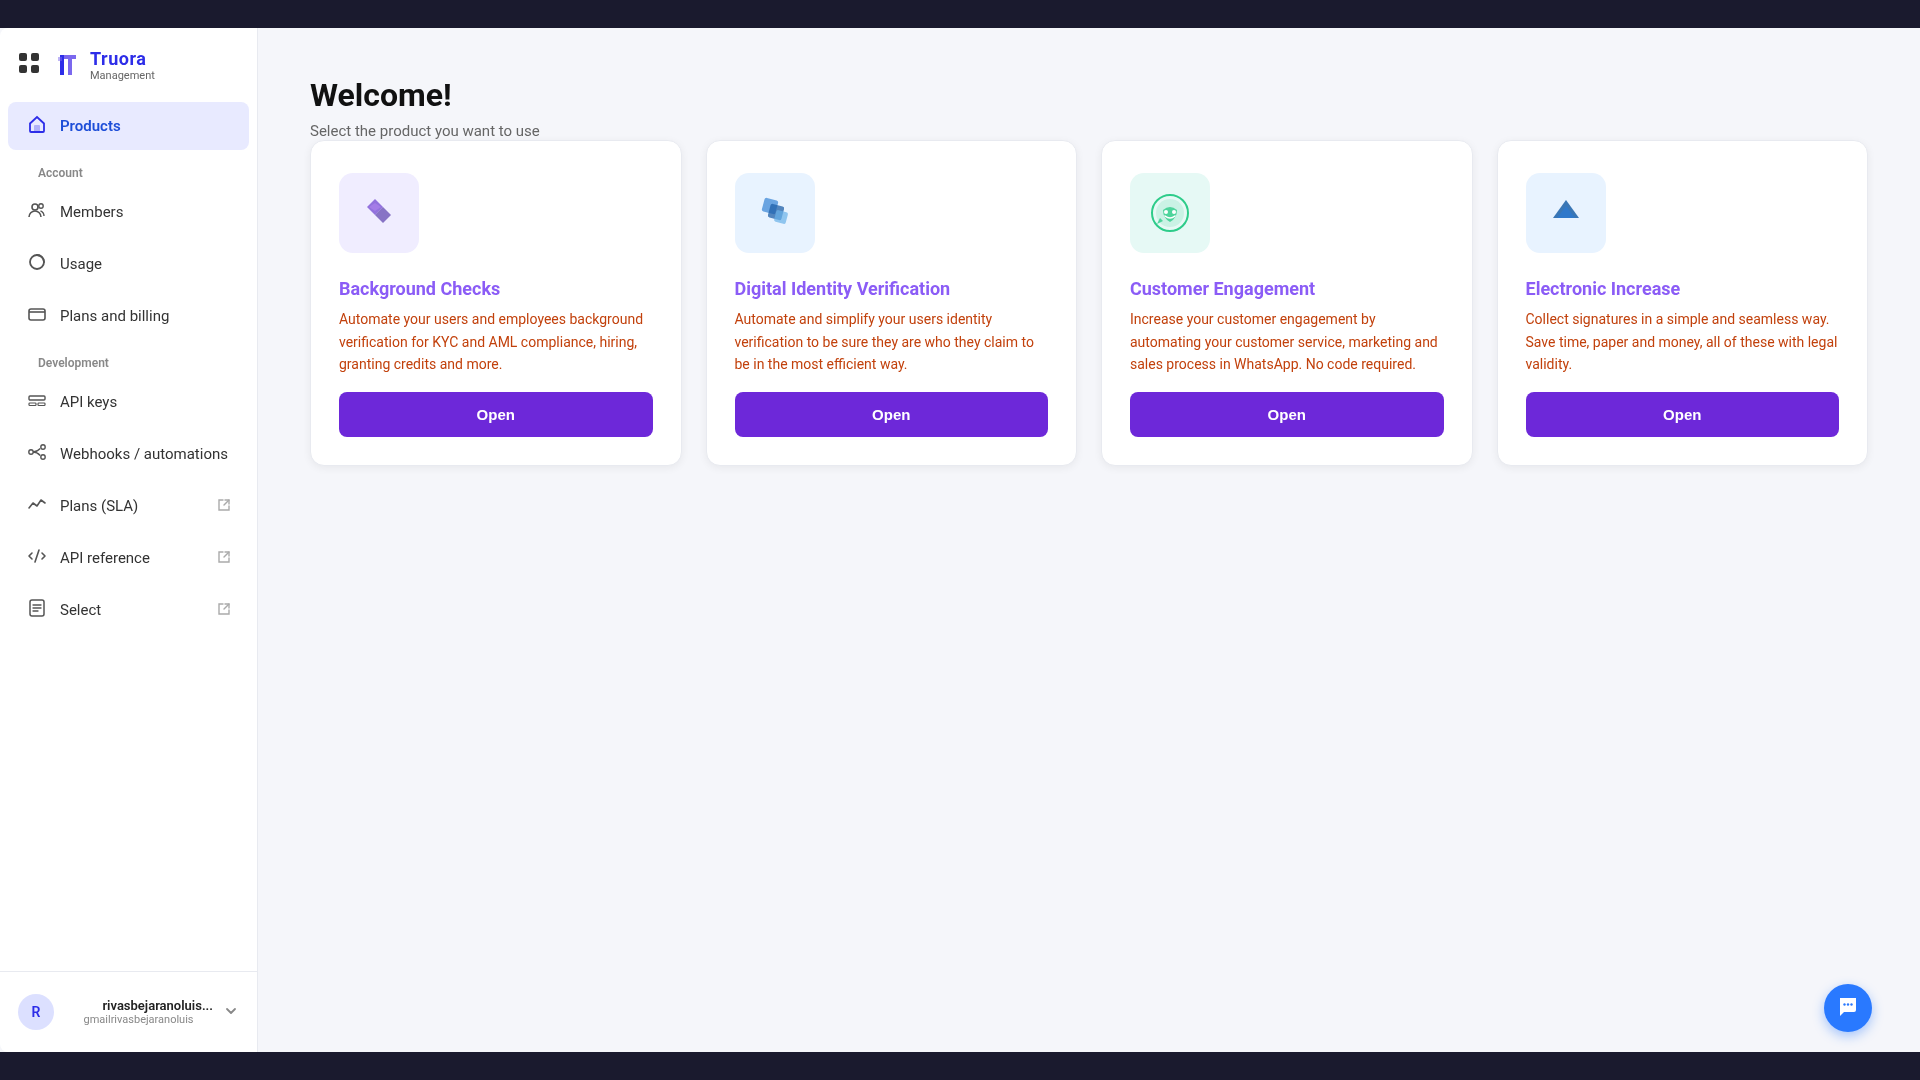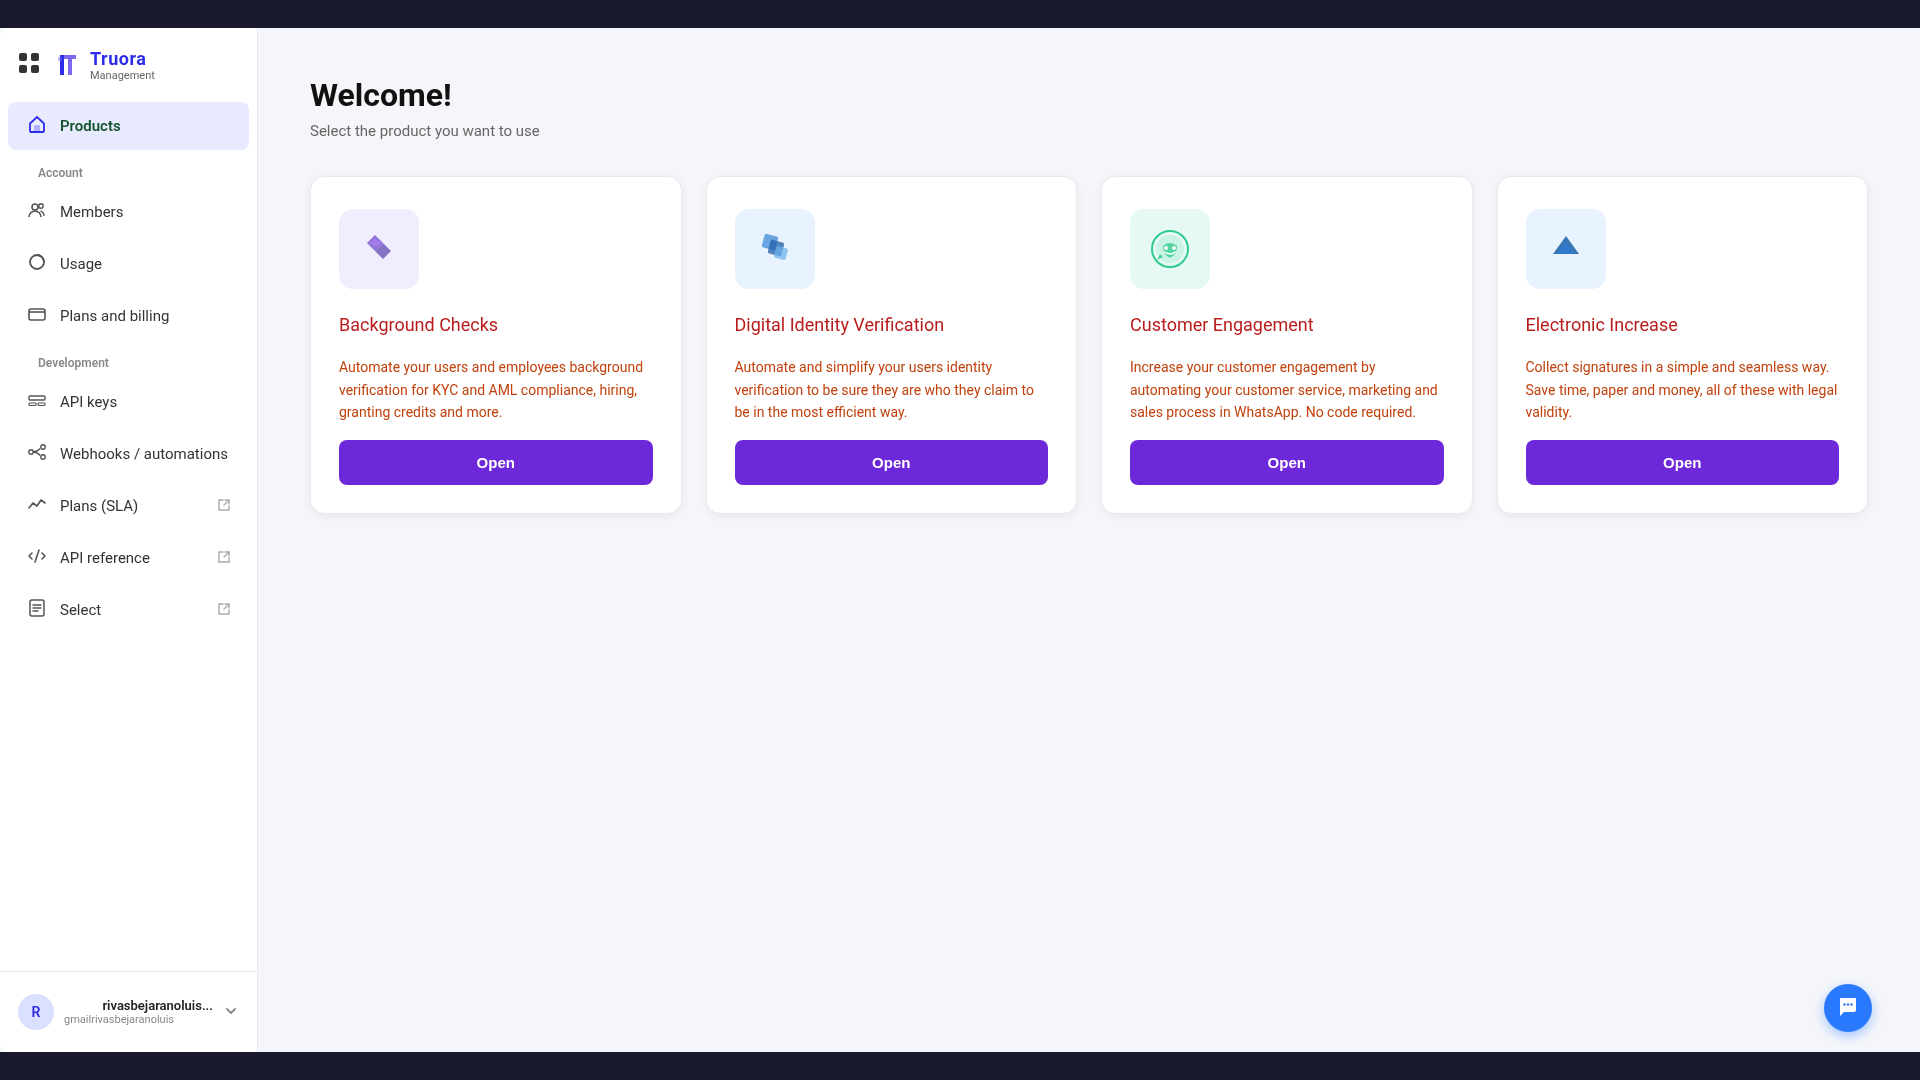--- a/index.html
+++ b/index.html
@@ -12,50 +12,50 @@
     .sidebar { width: 258px; background: #fff; display: flex; flex-direction: column; border-right: 1px solid #e8eaf0; flex-shrink: 0; padding: 0; }
     .sidebar-header { display: flex; align-items: center; gap: 12px; padding: 20px 18px 18px; }
     .grid-icon { color: #333; font-size: 20px; cursor: pointer; }
     .logo-container { display: flex; align-items: center; gap: 6px; }
     .logo-icon { width: 32px; height: 32px; }
     .logo-text { display: flex; flex-direction: column; }
     .logo-name { font-size: 18px; font-weight: 700; color: #2d2de8; letter-spacing: 0.5px; }
     .logo-sub { font-size: 11px; color: #666; }
 
     .nav-item { display: flex; align-items: center; gap: 12px; padding: 12px 18px; cursor: pointer; border-radius: 8px; margin: 2px 8px; color: #333; font-size: 15px; text-decoration: none; }
-    .nav-item.active { background: #e8eaff; color: #14532d; font-weight: 600; }
+    .nav-item.active { background: #e8eaff; color: #1d4ed8; font-weight: 600; }
     .nav-item .nav-icon { font-size: 18px; width: 22px; text-align: center; }
 
     .section-label { font-size: 12px; font-weight: 600; color: #888; padding: 14px 18px 6px; text-transform: none; letter-spacing: 0; margin-left: 20px; }
 
     .sidebar-footer { margin-top: auto; padding: 12px 10px; border-top: 1px solid #e8eaf0; }
     .user-item { display: flex; align-items: center; gap: 10px; padding: 10px 8px; cursor: pointer; border-radius: 8px; }
     .user-avatar { width: 36px; height: 36px; border-radius: 50%; background: #dce0ff; display: flex; align-items: center; justify-content: center; font-size: 14px; color: #2d2de8; font-weight: 600; flex-shrink: 0; }
     .user-info { flex: 1; min-width: 0; }
     .user-name { font-size: 13px; font-weight: 600; color: #222; white-space: nowrap; overflow: hidden; text-overflow: ellipsis; text-align: right; }
-    .user-email { font-size: 11px; color: #888; white-space: nowrap; overflow: hidden; text-overflow: ellipsis; }
+    .user-email { font-size: 11px; color: #888; white-space: nowrap; overflow: hidden; text-overflow: ellipsis; text-align: center; }
     .chevron-icon { color: #888; font-size: 14px; }
 
     .external-icon { font-size: 13px; color: #aaa; margin-left: auto; }
 
     
     .main-content { flex: 1; padding: 48px 52px; overflow-y: auto; background: #f5f6fa; }
     .page-title { font-size: 32px; font-weight: 700; color: #111; margin-bottom: 8px; }
-    .page-subtitle { font-size: 15px; color: #666; margin-bottom: 36px; }
+    .page-subtitle { font-size: 15px; color: #666; }
 
     .cards-grid { display: grid; grid-template-columns: repeat(4, 1fr); gap: 24px; }
 
     .product-card { background: #fff; border-radius: 14px; padding: 32px 28px 28px; display: flex; flex-direction: column; box-shadow: 0 2px 8px rgba(0,0,0,0.06); border: 1px solid #e8eaf0; }
     .card-icon-wrapper { width: 80px; height: 80px; border-radius: 14px; display: flex; align-items: center; justify-content: center; margin-bottom: 24px; font-size: 38px; }
     .card-icon-bg-purple { background: #f0edff; }
     .card-icon-bg-blue { background: #e8f3ff; }
     .card-icon-bg-teal { background: #e6f9f5; }
     .card-icon-bg-lightblue { background: #e8f3ff; }
 
-    .card-title { font-size: 18px; font-weight: 400; color: #b91c1c; margin-bottom: 20px; line-height: 1.3; }
+    .card-title { font-size: 18px; font-weight: 700; color: #8b5cf6; margin-bottom: 8px; line-height: 1.3; }
     .card-description { font-size: 14px; color: #c2410c; line-height: 1.6; flex: 1; margin-bottom: 16px; }
     .open-btn { background: #6d28d9; color: #fff; border: none; border-radius: 8px; padding: 14px 20px; font-size: 15px; font-weight: 600; cursor: pointer; text-align: center; width: 100%; transition: background 0.2s; }
 
     
     .chat-bubble { position: fixed; bottom: 48px; right: 48px; width: 48px; height: 48px; background: #2979ff; border-radius: 50%; display: flex; align-items: center; justify-content: center; cursor: pointer; box-shadow: 0 4px 12px rgba(41,121,255,0.4); }
     .chat-bubble-icon { color: #fff; font-size: 22px; }
   </style>
 </head>
 <body>
 

